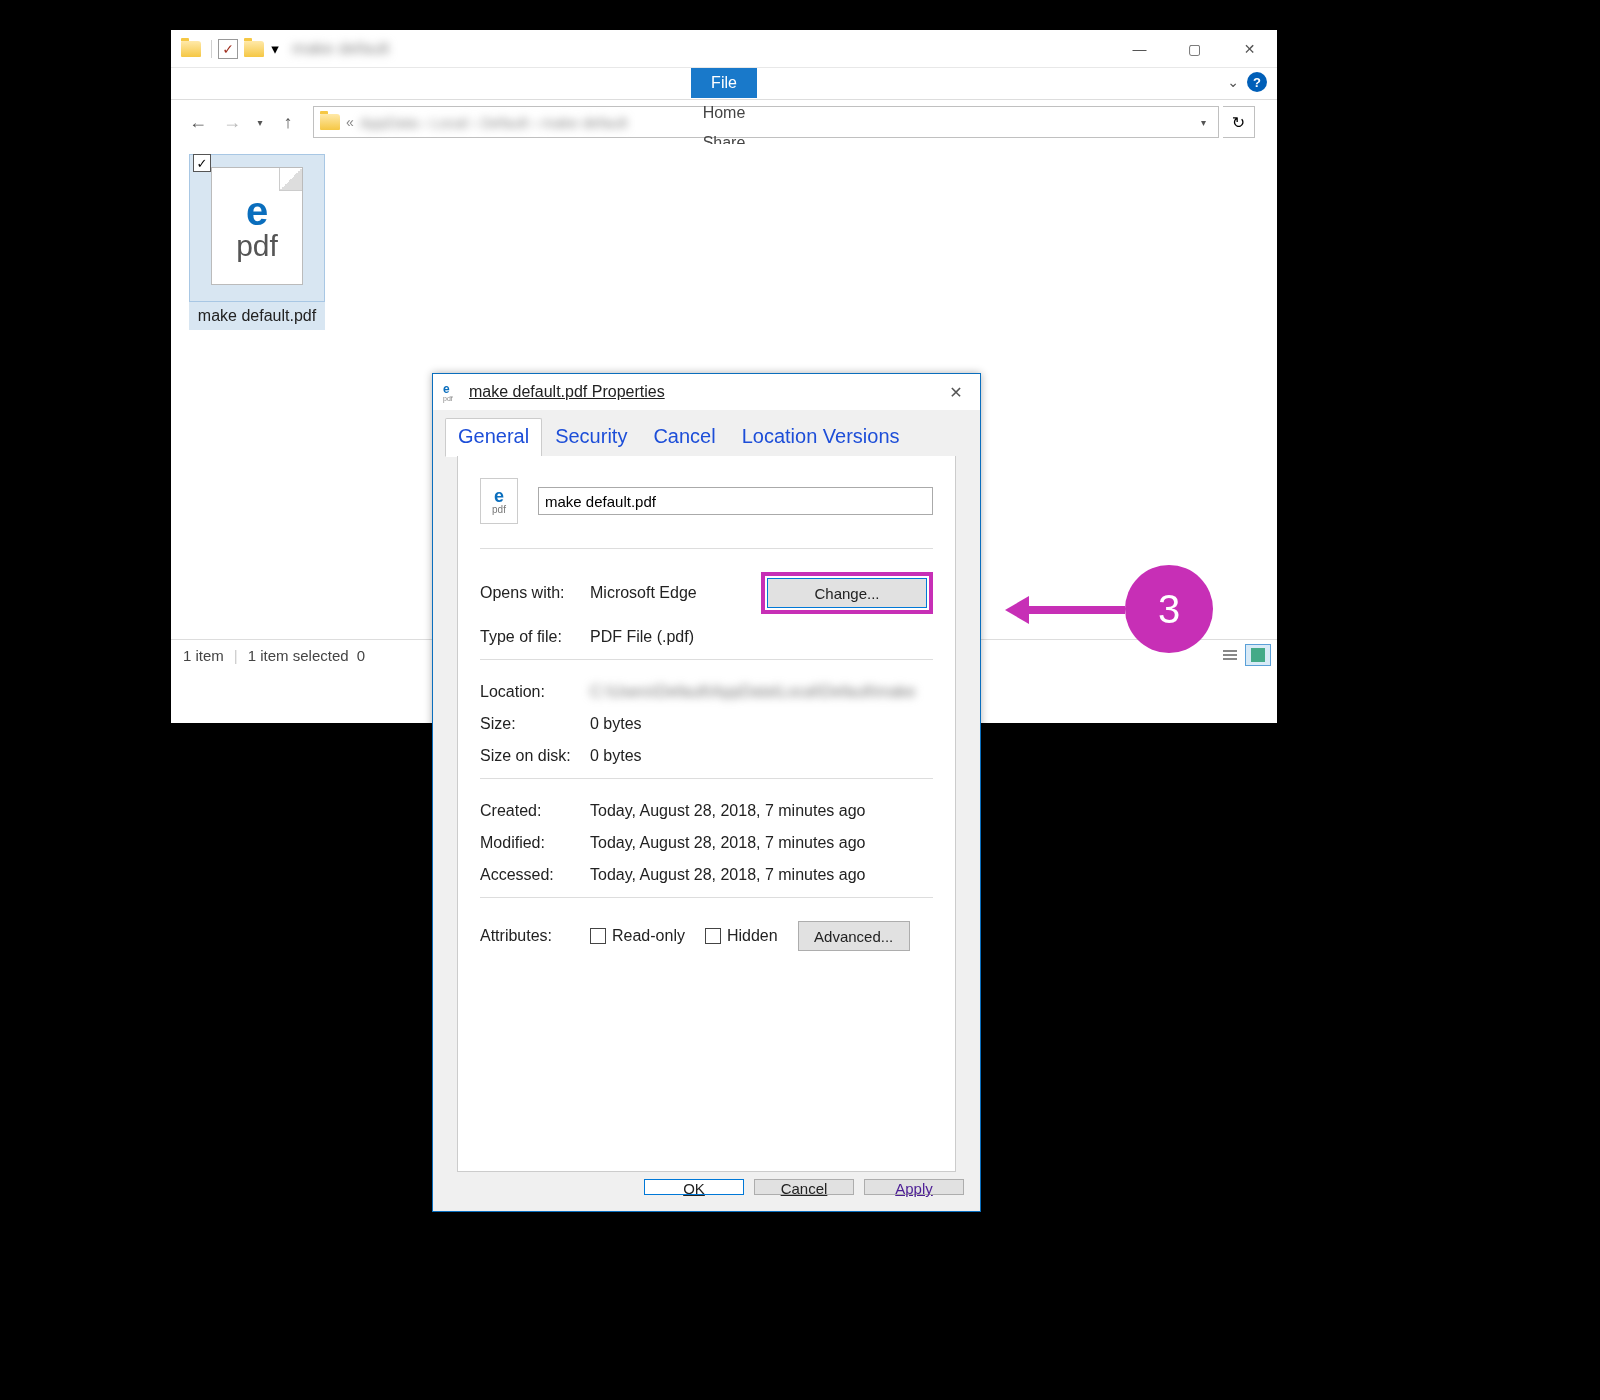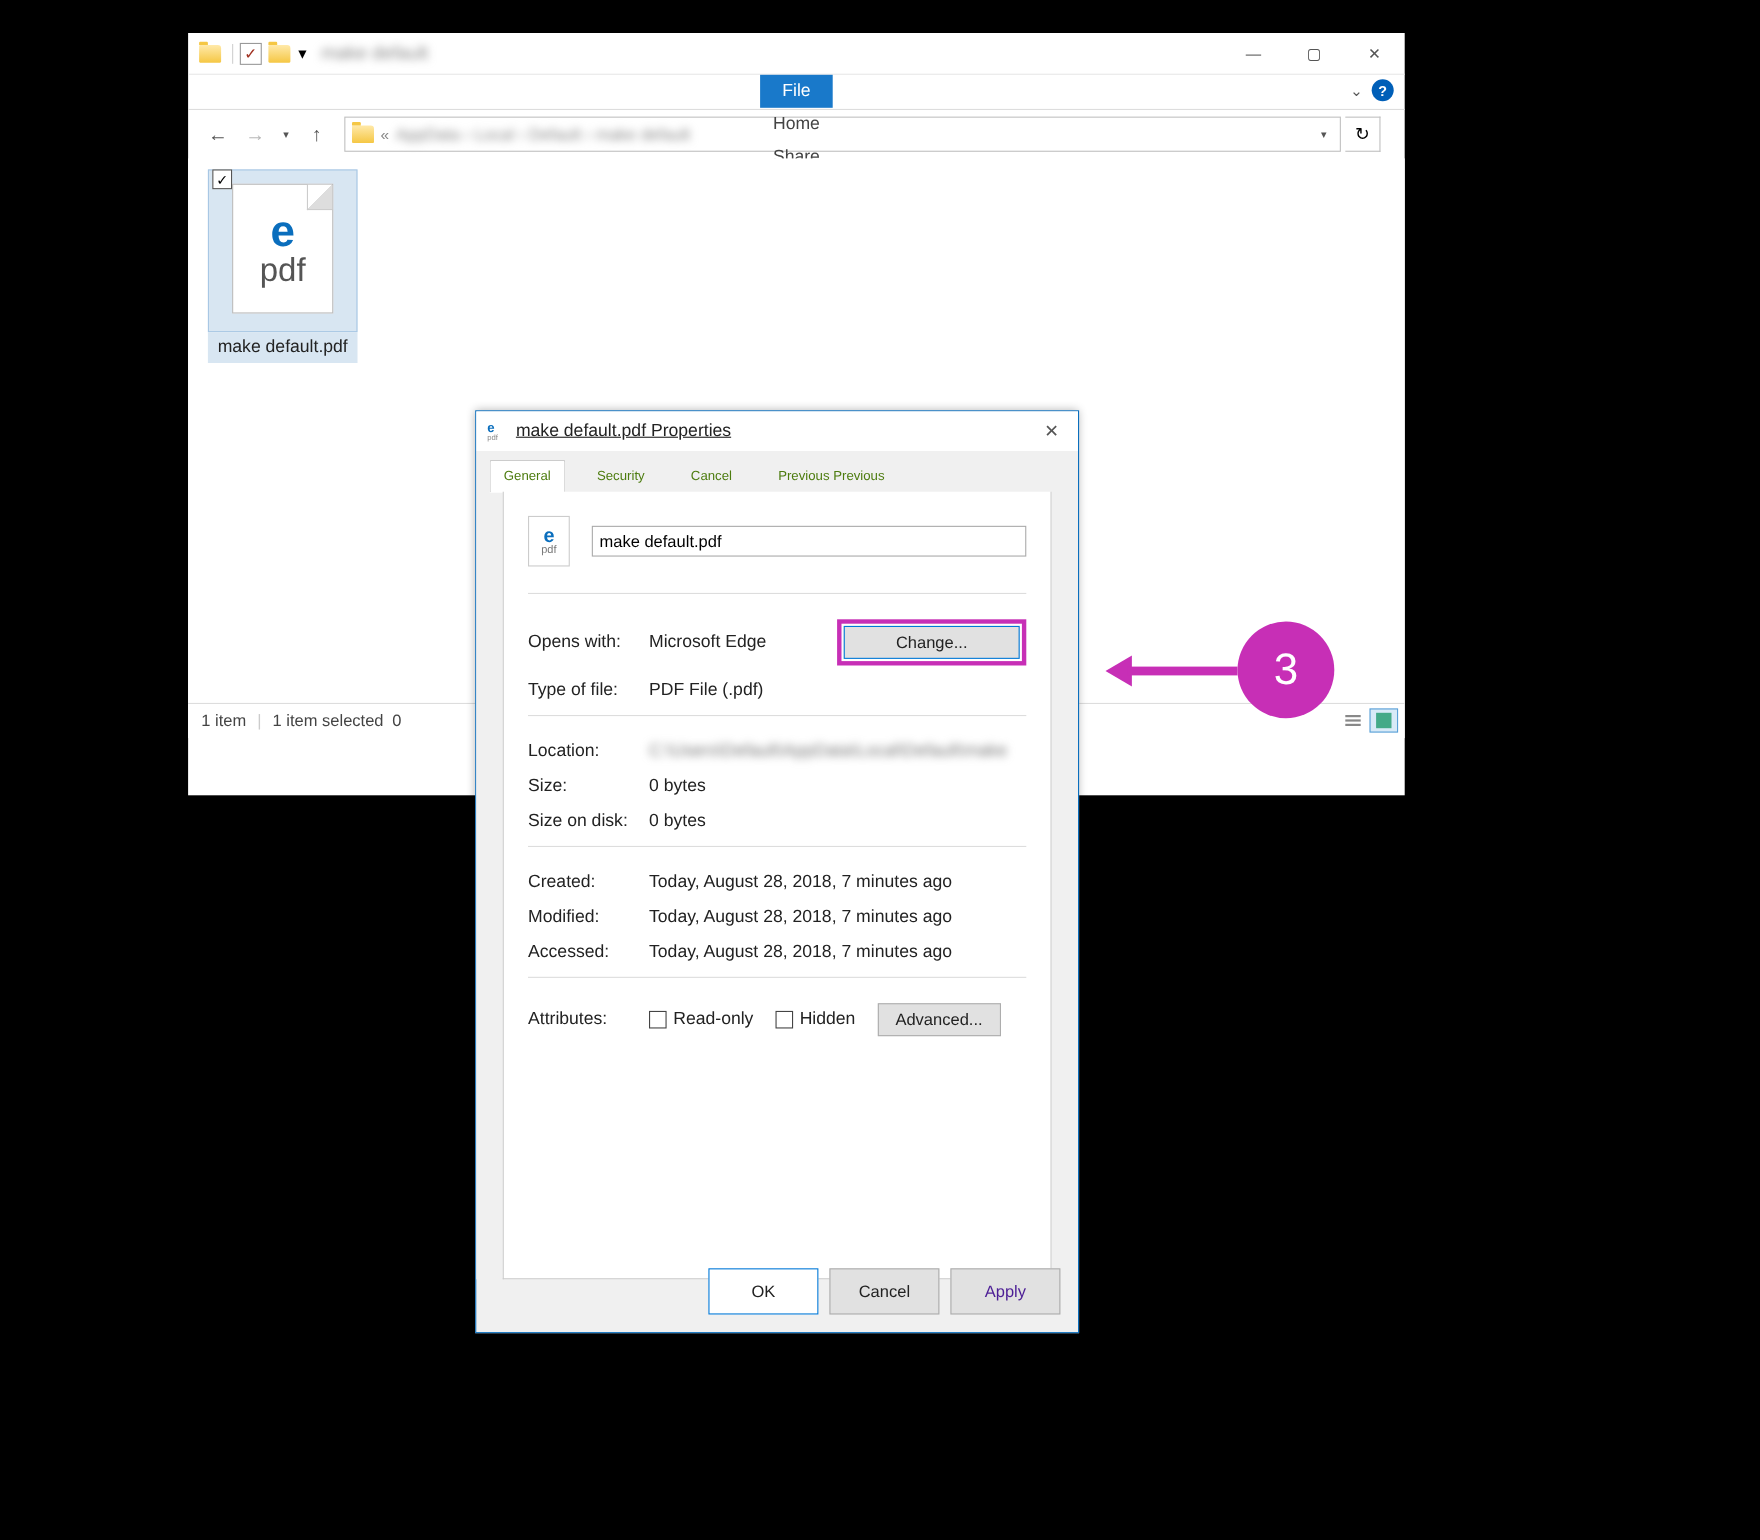--- a/index.html
+++ b/index.html
@@ -61,21 +61,21 @@
 
 
 .props-dialog { position:absolute; left:432px; top:373px; width:549px; height:839px; background:#f0f0f0; border:1px solid #0a6ebd; box-shadow: 0 0 8px rgba(0,0,0,0.3); }
 .props-title { height:36px; display:flex; align-items:center; padding:0 10px; background:#fff; position:relative; }
 .props-title .mini-icon { width:18px; height:18px; margin-right:8px; position:relative; }
 .props-title .mini-icon .mini-e { color:#0a6ebd; font-size:12px; font-weight:bold; line-height:1; }
 .props-title .mini-icon .mini-pdf { font-size:7px; color:#888; line-height:1; }
 .props-title-text { font-size:16px; color:#222;text-decoration:underline; }
 .props-close { position:absolute; right:10px; top:7px; font-size:16px; color:#555; width:28px; height:22px; display:flex; align-items:center; justify-content:center; }
 .tabs-row { display:flex; }
-.prop-tab { padding:6px 12px 7px; font-size:12px; color:#4d7c0f; border:1px solid transparent; margin-right:16px; }
+.prop-tab { padding:6px 12px 7px; font-size:20px; color:#1d4ed8; border:1px solid transparent; margin-right:0px; }
 .prop-tab.active { border:1px solid #ccc; border-bottom:1px solid #fff; background:#fff; margin-bottom:-1px; border-radius:2px 2px 0 0; }
 
 .tab-body { padding: 14px 22px; background:#fff; margin:0 12px 12px 12px; border:1px solid #ccc; border-top:none; height: 716px; position:relative; }
 
 .file-header-row { display:flex; align-items:center; gap:20px; padding:8px 0 18px 0; }
 .file-header-icon { width:38px; height:46px; border:1px solid #ccc; background:#fff; display:flex; flex-direction:column; align-items:center; justify-content:center; }
 .file-header-icon .hi-e { color:#0a6ebd; font-size:18px; font-weight:bold; line-height:1; }
 .file-header-icon .hi-pdf { font-size:10px; color:#777; line-height:1; }
 .filename-input { flex:1; height:28px; border:1px solid #aaa; padding:0 6px; font-size:15px; background:#fff; }
 
@@ -88,21 +88,21 @@
 
 .change-btn-wrap { border:4px solid #c72fb6; padding:2px; }
 .change-btn { width:160px; height:30px; background:#e1e1e1; border:1px solid #0078d7; font-size:15px; color:#222; }
 
 .attr-row { display:flex; align-items:center; padding: 7px 0; font-size:16px; color:#222; }
 .attr-check { width:16px; height:16px; border:1px solid #444; margin-right:6px; display:inline-block; vertical-align:middle; }
 .attr-opt { display:flex; align-items:center; margin-right:20px; }
 .adv-btn { width:112px; height:30px; background:#e1e1e1; border:1px solid #adadad; font-size:15px; color:#222; }
 
 .button-row { position:absolute; bottom:16px; right:16px; display:flex; gap:10px; }
-.dlg-btn { width:100px; height:42px; background:#e1e1e1; border:1px solid #adadad; font-size:15px; color:#222; }
+.dlg-btn { width:100px; height:16px; background:#e1e1e1; border:1px solid #adadad; font-size:15px; color:#222;text-decoration:underline; }
 .dlg-btn.ok { border:1px solid #0078d7; background:#fff; }
 .dlg-btn.apply { color:#4c1d95; }
 
 
 .anno-circle { position:absolute; left:1125px; top:565px; width:88px; height:88px; border-radius:50%; background:#c72fb6; color:#fff; display:flex; align-items:center; justify-content:center; font-size:40px; font-weight:300; }
 .anno-arrow { position:absolute; left:1005px; top:598px; width:120px; height:24px; }
 .anno-arrow .shaft { position:absolute; left:20px; top:8px; width:100px; height:8px; background:#c72fb6; }
 .anno-arrow .head { position:absolute; left:0; top:-2px; width:0; height:0; border-right:24px solid #c72fb6; border-top:14px solid transparent; border-bottom:14px solid transparent; }
 </style>
 </head>
@@ -189,21 +189,21 @@
     </div>
     <div class="props-title-text">make default.pdf Properties</div>
     <div class="props-close">✕</div>
   </div>
 
   <div style="padding:8px 12px 0 12px; background:#f0f0f0;">
     <div class="tabs-row">
       <div class="prop-tab active">General</div>
       <div class="prop-tab">Security</div>
       <div class="prop-tab">Cancel</div>
-      <div class="prop-tab">Previous Previous</div>
+      <div class="prop-tab">Location Versions</div>
     </div>
 
     <div class="tab-body">
       <div class="file-header-row">
         <div class="file-header-icon">
           <div class="hi-e">e</div>
             <div class="hi-pdf">pdf</div>
         </div>
         <input class="filename-input" value="make default.pdf" style="">
       </div>

